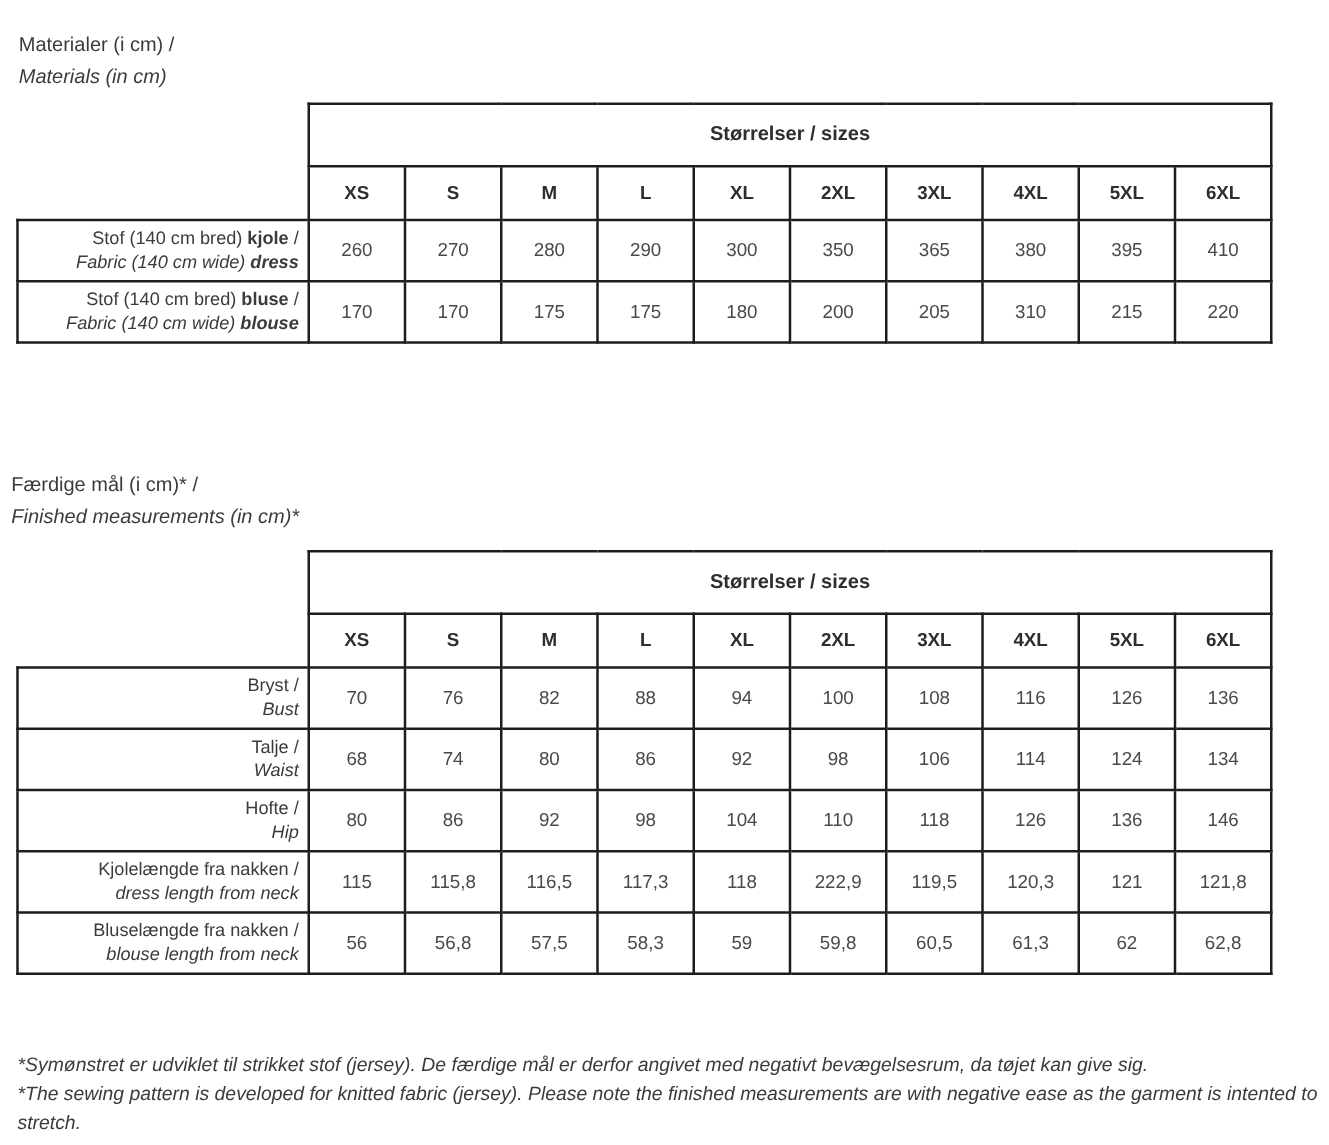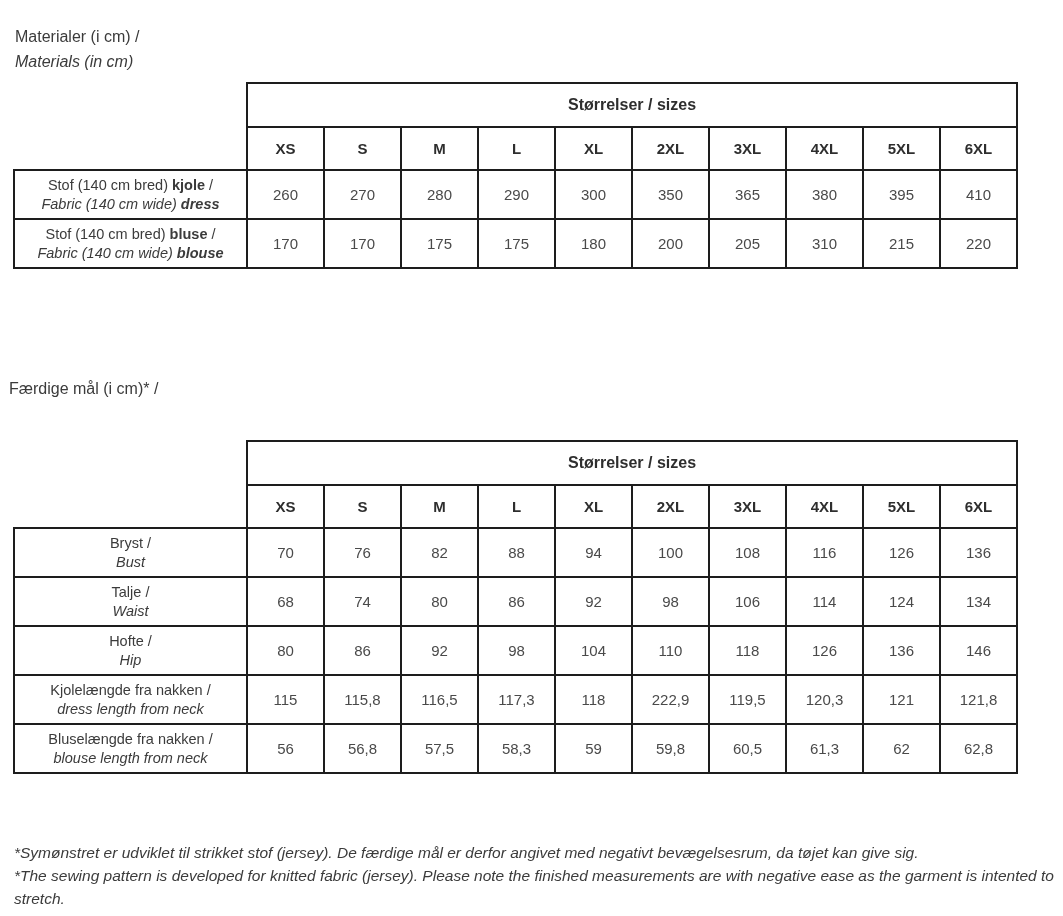--- a/index.html
+++ b/index.html
@@ -13,27 +13,27 @@
   #materials-heading{left:15px;top:24px;}
   #finished-heading{left:9px;top:376px;}
 
   table.mtable{position:absolute;border-collapse:collapse;table-layout:fixed;}
   #materials-table{left:13px;top:82px;}
   #finished-table{left:13px;top:440px;}
   col.label-col{width:233px;}
   col.size-col{width:77px;}
   .mtable th,.mtable td{border:2px solid var(--border,#1d1d1d);background:#fff;}
   .mtable td.corner{border:none;background:transparent;}
-  .mtable tr.hdr-row{height:44px;}
+  .mtable tr.hdr-row{height:50px;}
   .mtable tr.size-row{height:43px;}
   .mtable tbody tr{height:49px;}
   th.span-header{font-size:16px;font-weight:bold;text-align:center;color:var(--strong,#2e2e2e);}
   th.size{font-size:15px;font-weight:bold;text-align:center;color:var(--strong,#2e2e2e);}
   th.row-label{
-    text-align:center;font-weight:normal;font-size:14.5px;line-height:19px;
+    text-align:right;font-weight:normal;font-size:14.5px;line-height:19px;
     padding:4px 7px;color:var(--text,#3b3b3b);vertical-align:middle;
   }
   .row-label .b{font-weight:bold;}
   .row-label .i{font-style:italic;}
   td.val{text-align:center;font-size:15px;color:var(--value,#4a4a4a);}
 
   .footnote{
     position:absolute;left:14px;top:841px;width:1042px;
     font-style:italic;font-size:15.5px;line-height:23px;color:var(--text,#3b3b3b);
   }
@@ -110,20 +110,21 @@
         <td class="val">205</td>
         <td class="val">310</td>
         <td class="val">215</td>
         <td class="val">220</td>
       </tr>
     </tbody>
   </table>
 
 <div class="heading" id="finished-heading">
   <div>Færdige mål (i cm)* /</div>
+  <div class="it">Finished measurements (in cm)*</div>
 </div>
 
 <table class="mtable" id="finished-table">
     <colgroup>
       <col class="label-col">
       <col class="size-col">
       <col class="size-col">
       <col class="size-col">
       <col class="size-col">
       <col class="size-col">

